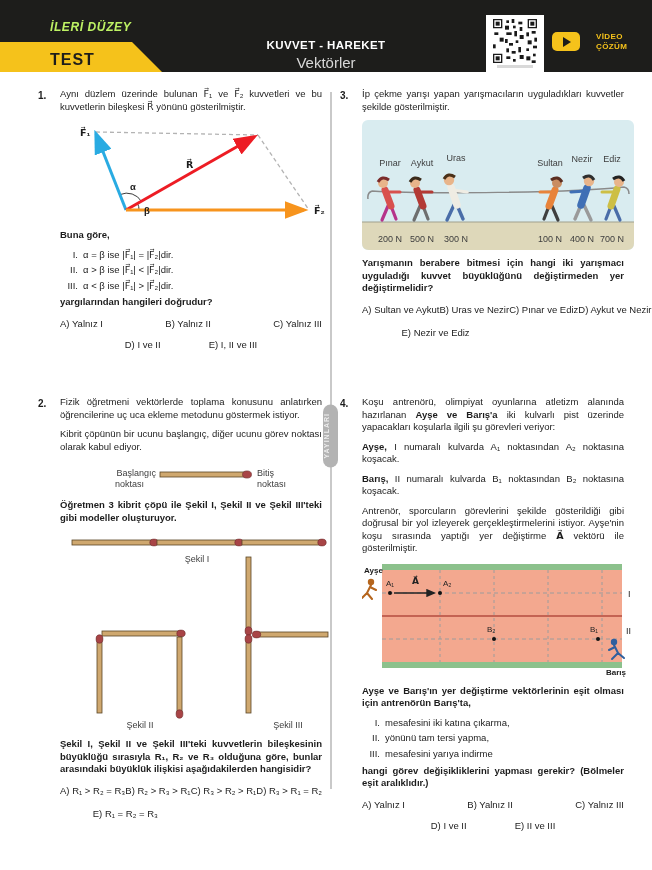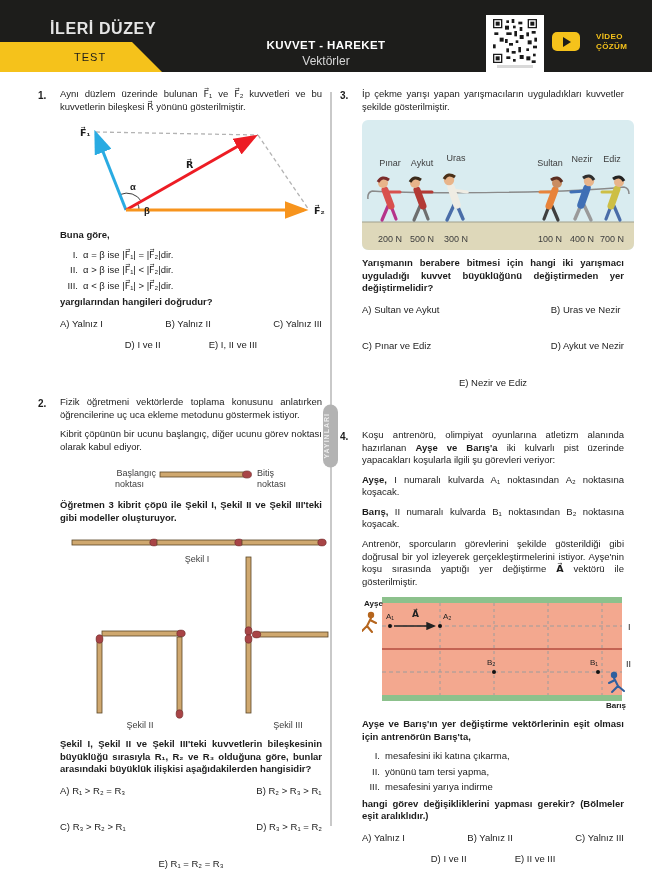--- a/index.html
+++ b/index.html
@@ -1,29 +1,29 @@
 <!DOCTYPE html>
 <html><head>
 <meta charset="utf-8">
 <style>
   html,body { margin:0; padding:0; background:#e9e9e9; }
   .page { position:relative; width:652px; height:870px; margin:0 auto; background:#ffffff;
           font-family:"Liberation Sans","DejaVu Sans",sans-serif; color:#1c1c1c; overflow:hidden; }
 
   
   .topbar { position:relative; height:72px; background:#1d1d1b; }
-  .level { position:absolute; left:50px; top:20px; color:#e5e5e5; font-weight:bold;
-           font-size:16px; letter-spacing:.6px; }
+  .level { position:absolute; left:50px; top:20px; color:#bef264; font-weight:bold;
+           font-size:12px; letter-spacing:.6px;font-style:italic; }
   .test-flag { position:absolute; left:0; top:42px; width:170px; height:30px; background:#f5c21b;
                clip-path:polygon(0 0,132px 0,162px 30px,0 30px); }
-  .test-label { position:absolute; left:50px; top:9px; font-size:11px; font-weight:normal; color:#1d1d1b; letter-spacing:1px;margin-left:24px; }
+  .test-label { position:absolute; left:50px; top:9px; font-size:16px; font-weight:bold; color:#1d1d1b; letter-spacing:1px; }
   .test-num { position:absolute; left:88px; top:-2px; font-size:27px; font-weight:bold; color:#1d1d1b;margin-top:44px; }
   .center-title { position:absolute; left:0; right:0; top:0; text-align:center; }
   .subject { margin-top:39px; color:#ffffff; font-weight:bold; font-size:11.5px; letter-spacing:.4px; }
-  .topic { margin-top:3px; color:#d8d8d8; font-size:12px; }
+  .topic { margin-top:3px; color:#d8d8d8; font-size:15px; }
   .qr-box { position:absolute; left:486px; top:15px; width:58px; height:57px; background:#ffffff;
             display:flex; flex-direction:column; align-items:center; padding-top:4px; box-sizing:border-box; }
   .qr-caption { width:36px; height:3px; background:#d9d9d9; margin-top:2px; }
   .video { position:absolute; left:552px; top:32px; display:flex; align-items:center; gap:16px; }
   .play-btn { width:28px; height:19px; background:#f5c21b; border-radius:5px;
               display:flex; align-items:center; justify-content:center; }
   .play-tri { width:0; height:0; border-left:8px solid #1d1d1b; border-top:5px solid transparent;
               border-bottom:5px solid transparent; margin-left:2px; }
   .video-text { color:#f5c21b; font-size:8px; font-weight:bold; line-height:1.2; letter-spacing:.4px; }
 
@@ -44,21 +44,21 @@
   .q-num { width:22px; flex:none; font-weight:bold; font-size:10px; padding-top:1px; }
   .q-body { flex:1; min-width:0; }
   .q-body p { margin:0 0 7px; text-align:justify; }
   .bold { font-weight:bold;margin-top:47px; }
   .fig { display:block; margin:2px auto 7px; }
   .ritems { margin:1px 0 4px; }
   .ritem { display:flex; margin-bottom:3px; }
   .rn { width:18px; text-align:right; margin-right:5px; flex:none; }
   .opts-3 { display:flex; justify-content:space-between; margin-top:9px; }
   .opts-2 { display:flex; justify-content:center; gap:48px; margin-top:9px;text-align:right; }
-  .opts-grid { display:grid; grid-template-columns:1fr; row-gap:24px; margin-top:9px; }
+  .opts-grid { display:grid; grid-template-columns:1fr 1fr 1fr 1fr; row-gap:11px; margin-top:9px; }
   .opt-center { grid-column:1 / span 2; text-align:center; }
   .opt { white-space:nowrap; }
 
   svg text { font-family:"Liberation Sans","DejaVu Sans",sans-serif; }
   .svg-label { font-size:9px; fill:#3d3d3d; }
   .svg-label-bold { font-size:9.5px; font-weight:bold; fill:#1c1c1c; }
   .dash { stroke:#b3b3b3; stroke-width:1.3; stroke-dasharray:4 3; fill:none; }
   .stick { fill:#cfa86f; stroke:#5a4526; stroke-width:.8; }
   .head { fill:#a84446; stroke:#6e2a2c; stroke-width:.6; }
 </style>

